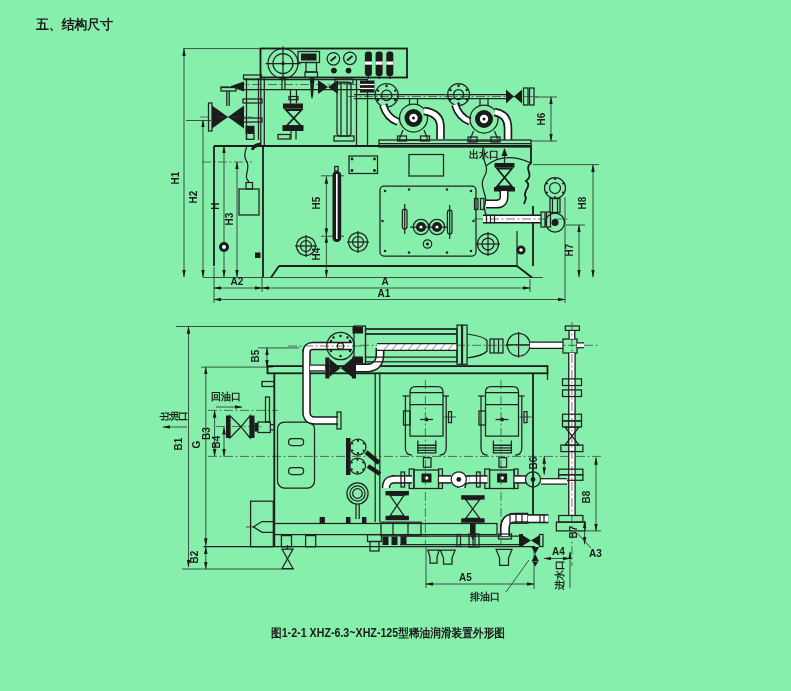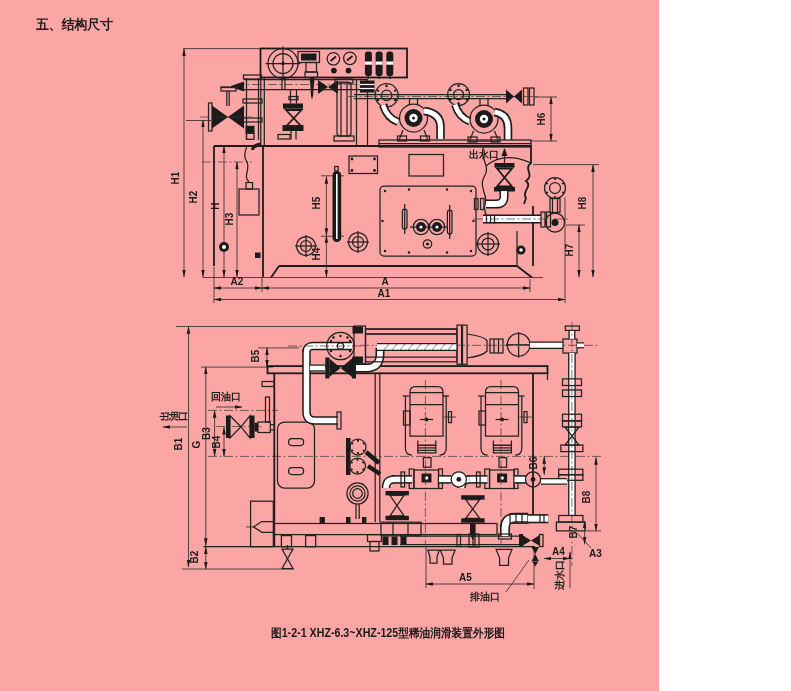--- a/index.html
+++ b/index.html
@@ -1,16 +1,16 @@
 <!DOCTYPE html>
 <html><head>
 <meta charset="utf-8">
 <style>
 html,body{margin:0;padding:0;background:#ffffff;}
-#page{position:relative;width:659px;height:691px;background:#fca5a5;font-family:"Liberation Sans", sans-serif;}
+#page{position:relative;width:791px;height:691px;background:#86efac;font-family:"Liberation Sans", sans-serif;}
 svg{position:absolute;left:0;top:0;}
 text{font-family:"Liberation Sans", sans-serif;fill:#1b1b1b;}
 .dl{font-size:10px;font-weight:bold;}
 .cn{font-size:10px;font-weight:bold;}
 .o{stroke:#222;fill:none;stroke-width:1.25;}
 .t{stroke:#1b1b1b;fill:none;stroke-width:1.8;}
 .d{stroke:#2a2a2a;fill:none;stroke-width:0.8;}
 .cl{stroke:#3a3a3a;fill:none;stroke-width:0.7;stroke-dasharray:9 2.5 2 2.5;}
 .f{fill:#1b1b1b;stroke:none;}
 .pb{stroke:#1b1b1b;fill:none;}

